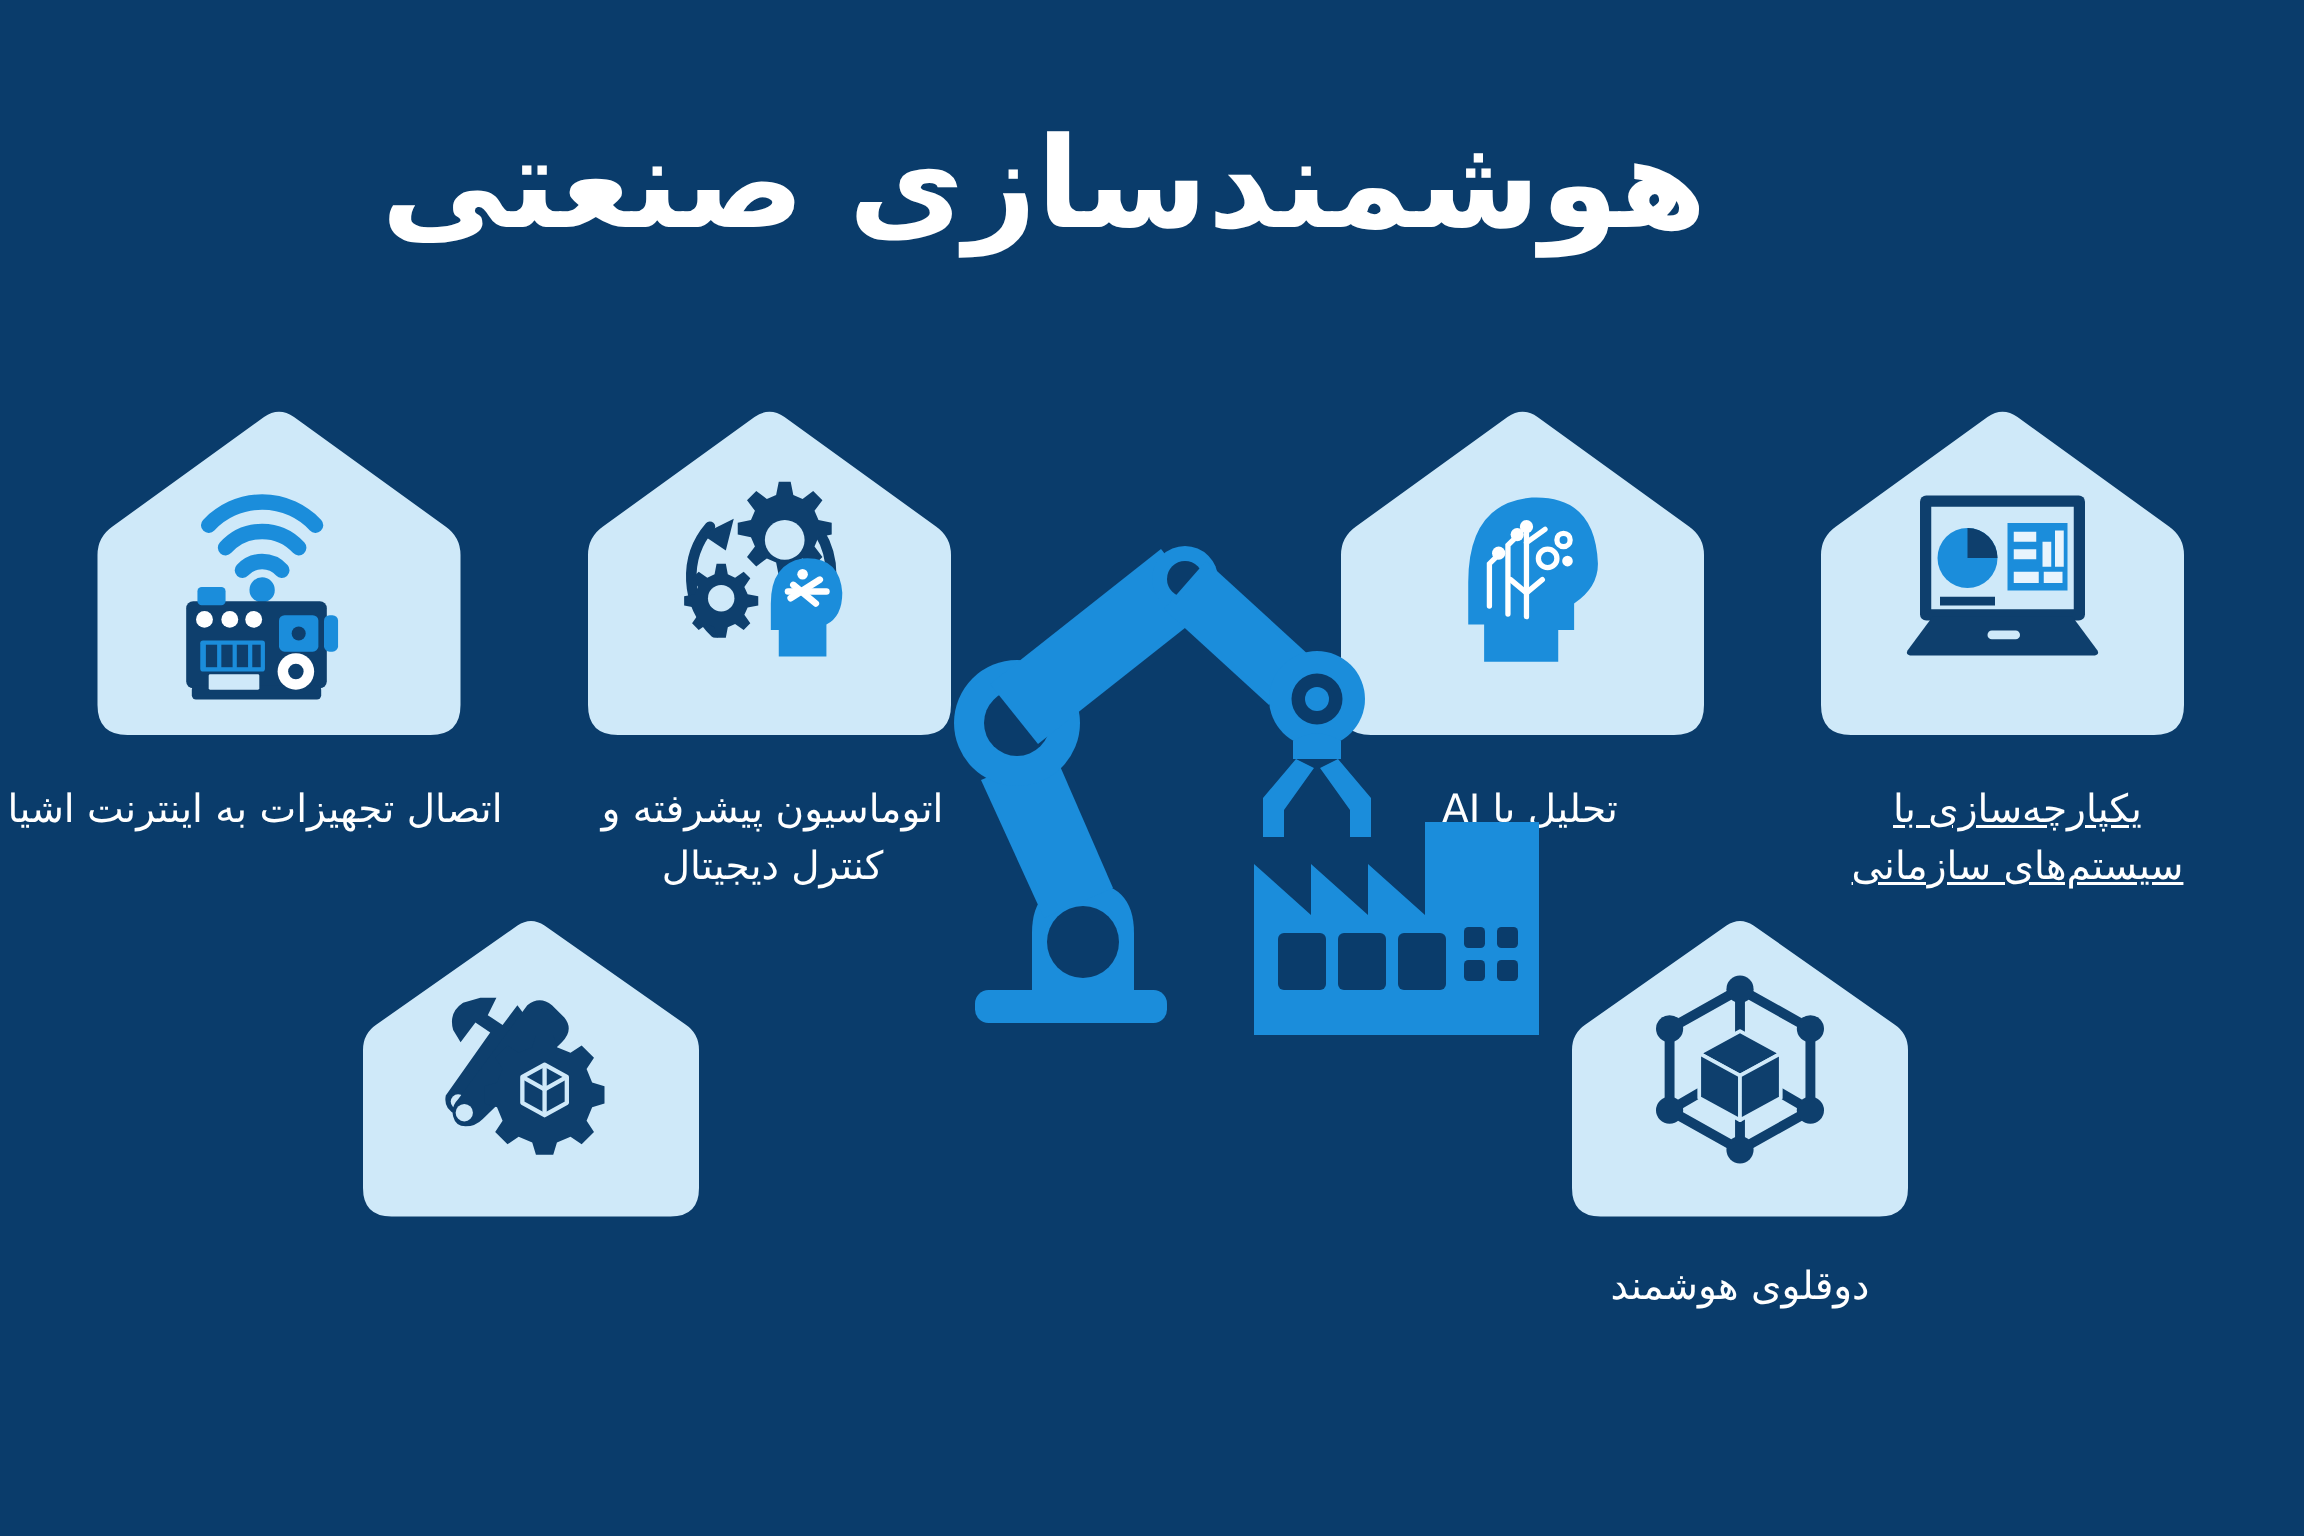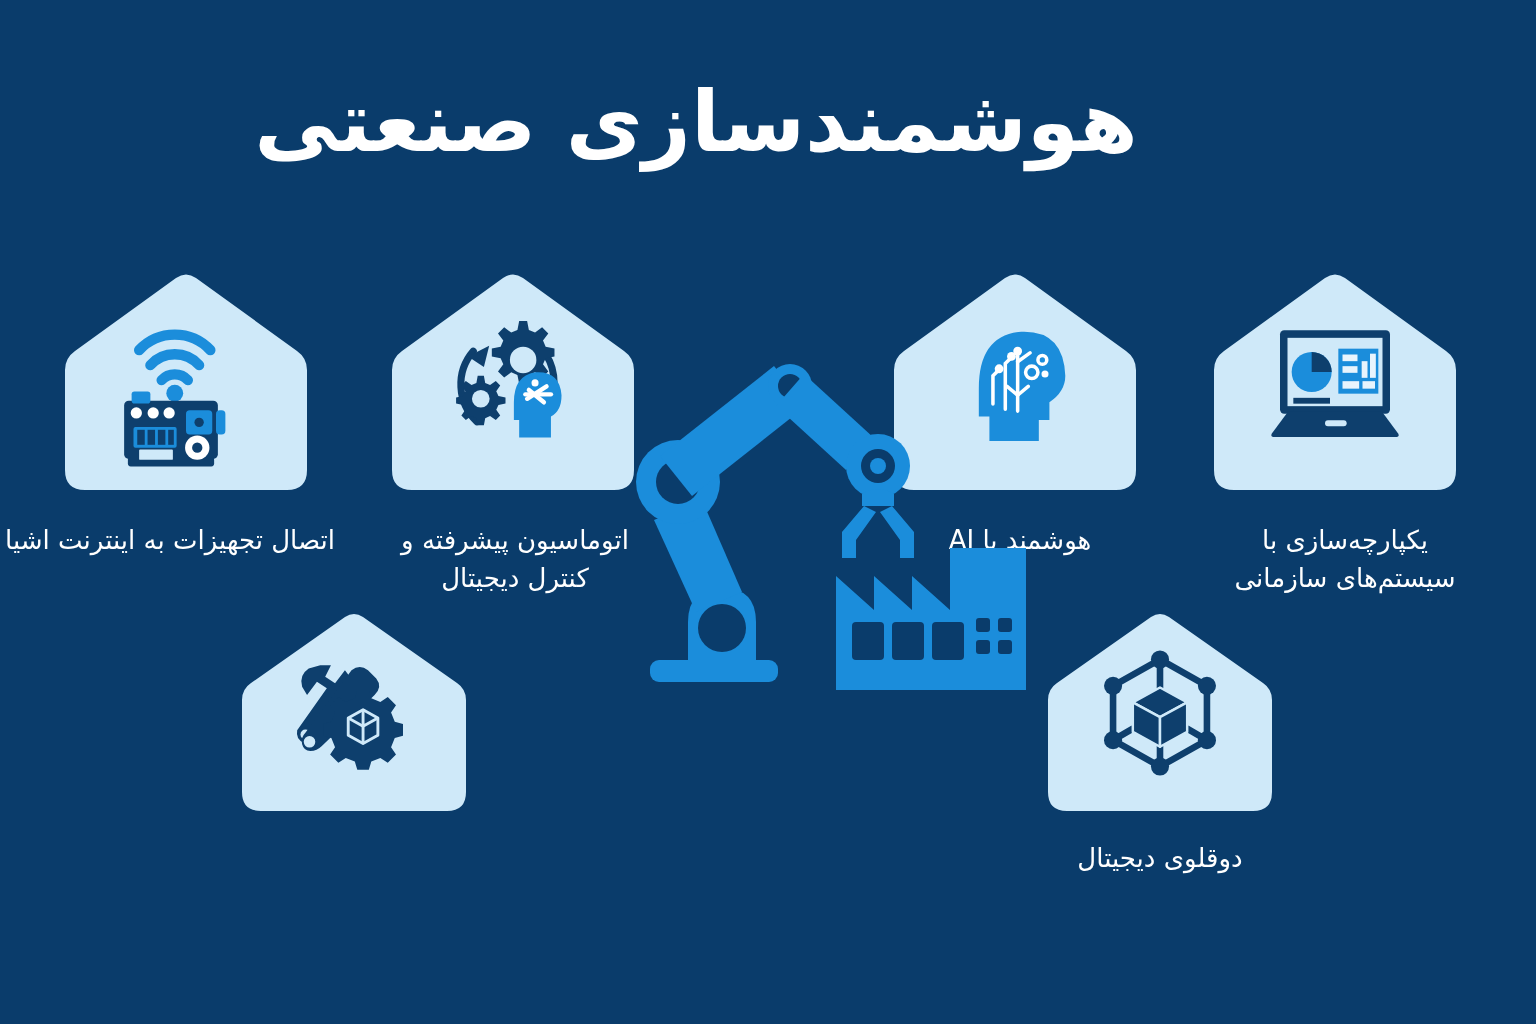--- a/index.html
+++ b/index.html
@@ -54,21 +54,21 @@
     color:#ffffff;
     font-size:26px;
     line-height:1.45;
     text-align:center;
     direction:rtl;
     font-weight:400;
   }
   #cap-iot        {left:-10px; top:522px; width:360px;}
   #cap-automation {left:375px; top:522px; width:280px;}
   #cap-ai         {left:905px; top:522px; width:230px;}
-  #cap-erp        {left:1200px;top:522px; width:290px;}
+  #cap-erp        {left:1200px;top:522px; width:290px;text-decoration:underline;}
   #cap-maint      {left:190px; top:840px; width:330px;}
   #cap-twin       {left:1030px;top:840px; width:260px;}
 
   
   #center-illustration{
     position:absolute;
     left:630px;top:360px;
     width:420px;height:340px;
   }
   #center-illustration svg{width:100%;height:100%;display:block;overflow:visible;}
@@ -165,21 +165,21 @@
         </g>
         <circle cx="67" cy="70" r="5" fill="#ffffff"></circle>
         <circle cx="81" cy="56" r="5" fill="#ffffff"></circle>
         <circle cx="88" cy="50" r="5" fill="#ffffff"></circle>
         <circle cx="104" cy="74" r="7" fill="none" stroke="#ffffff" stroke-width="4"></circle>
         <circle cx="116" cy="60" r="5" fill="none" stroke="#ffffff" stroke-width="4"></circle>
         <circle cx="119" cy="76" r="4" fill="#ffffff"></circle>
       </svg>
     </div>
   </div>
-  <div class="caption" id="cap-ai">هوشمند با AI</div>
+  <div class="caption" id="cap-ai">تحلیل با AI</div>
 
   <div class="card" id="card-erp">
     <svg viewBox="0 0 278 248">
       <path d="M18 112 Q18 100 28 93 L129 20 Q139 13 149 20 L250 93 Q260 100 260 112 L260 212 Q260 232 240 232 L38 232 Q18 232 18 212 Z" fill="#cfe9f9"></path>
     </svg>
     <div class="glyph">
       <svg viewBox="0 0 180 160">
         <rect x="24" y="18" width="132" height="100" rx="5" fill="#0e3f6d"></rect>
         <rect x="33" y="27" width="114" height="82" fill="#cfe9f9"></rect>
 
@@ -257,21 +257,21 @@
 
         <circle cx="85" cy="20" r="11" fill="#0e3f6d"></circle>
         <circle cx="142" cy="52" r="11" fill="#0e3f6d"></circle>
         <circle cx="142" cy="118" r="11" fill="#0e3f6d"></circle>
         <circle cx="85" cy="150" r="11" fill="#0e3f6d"></circle>
         <circle cx="28" cy="118" r="11" fill="#0e3f6d"></circle>
         <circle cx="28" cy="52" r="11" fill="#0e3f6d"></circle>
       </svg>
     </div>
   </div>
-  <div class="caption" id="cap-twin">دوقلوی دیجیتال</div>
+  <div class="caption" id="cap-twin">دوقلوی هوشمند</div>
 
   <div id="center-illustration">
     <svg viewBox="0 0 420 340">
 
       <g>
 
         <rect x="20" y="300" width="128" height="22" rx="9" fill="#1b8ddb"></rect>
 
         <path d="M58 300 L58 262 Q58 228 92 228 Q126 228 126 262 L126 300 Z" fill="#1b8ddb"></path>
         <circle cx="92" cy="268" r="24" fill="#0a3c6b"></circle>

